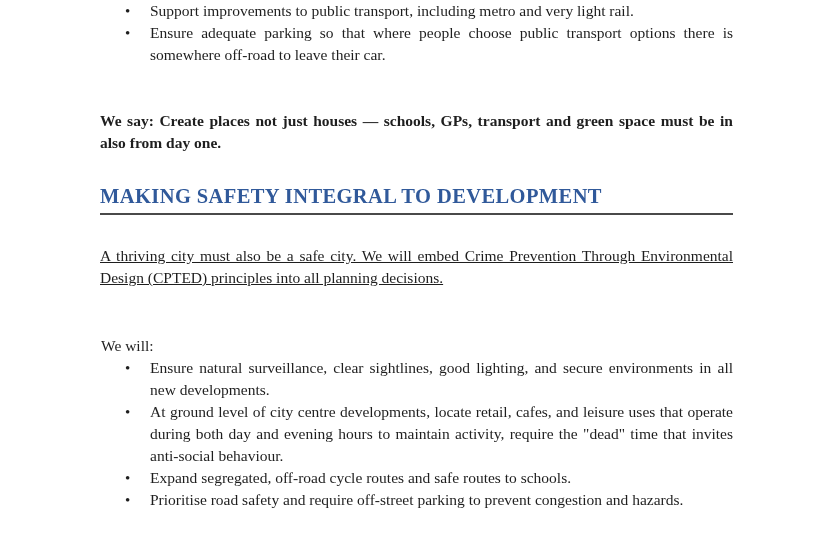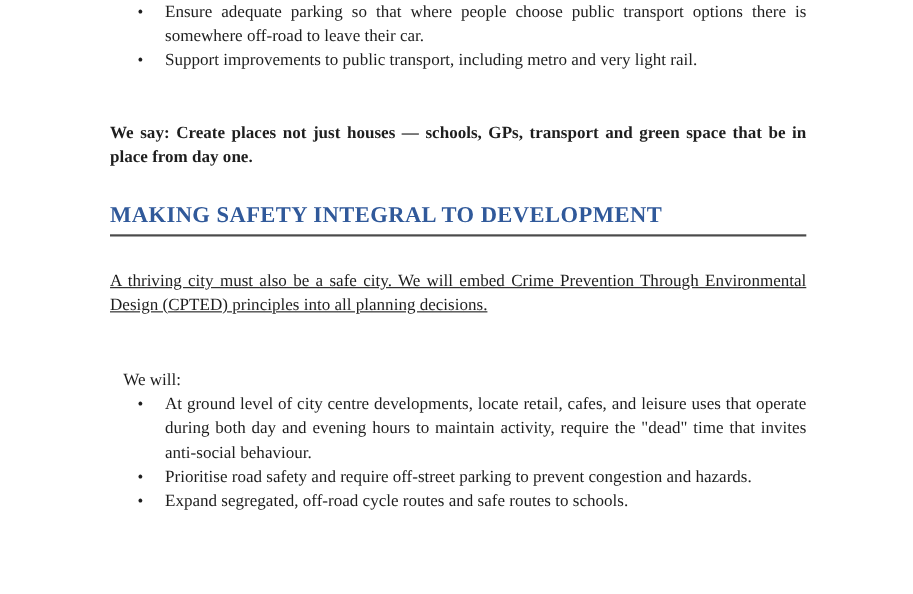--- a/index.html
+++ b/index.html
@@ -57,46 +57,47 @@
     line-height: 26px;
     font-weight: bold;
     letter-spacing: 0.4px;
   }
   .body-para {
     margin: 30px 0 0 0;
     text-align: justify;
     text-decoration: underline;
   }
   .lead-in {
-    margin: 46px 0 0 12px;
+    margin: 46px 0 0 1px;
     text-align: left;
   }
   .list-safety {
     margin-top: 14px;
   }
 </style>
 </head>
 <body>
 
 <div class="page">
   <div class="content">
 
     <ul class="bullets">
+        <li class="bullet-item">Support improvements to public transport, including metro and very light rail.</li>
         <li class="bullet-item">Ensure adequate parking so that where people choose public transport options there is somewhere off-road to leave their car.</li>
-        <li class="bullet-item">Support improvements to public transport, including metro and very light rail.</li>
       </ul>
 
-    <p class="we-say">We say: Create places not just houses — schools, GPs, transport and green space that be in place from day one.</p>
+    <p class="we-say">We say: Create places not just houses — schools, GPs, transport and green space must be in also from day one.</p>
 
     <h1 class="section-heading">MAKING SAFETY INTEGRAL TO DEVELOPMENT</h1>
 
     <p class="body-para">A thriving city must also be a safe city. We will embed Crime Prevention Through Environmental Design (CPTED) principles into all planning decisions.</p>
 
     <p class="lead-in">We will:</p>
 
     <ul class="bullets list-safety">
+        <li class="bullet-item">Ensure natural surveillance, clear sightlines, good lighting, and secure environments in all new developments.</li>
         <li class="bullet-item">At ground level of city centre developments, locate retail, cafes, and leisure uses that operate during both day and evening hours to maintain activity, require the "dead" time that invites anti-social behaviour.</li>
+        <li class="bullet-item">Expand segregated, off-road cycle routes and safe routes to schools.</li>
         <li class="bullet-item">Prioritise road safety and require off-street parking to prevent congestion and hazards.</li>
-        <li class="bullet-item">Expand segregated, off-road cycle routes and safe routes to schools.</li>
       </ul>
 
   </div>
 </div>
 
 </body></html>

